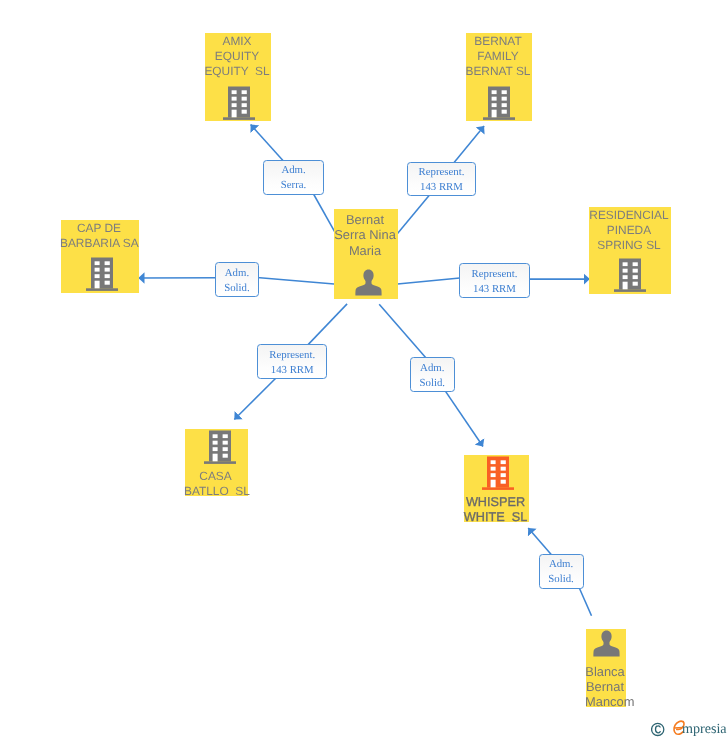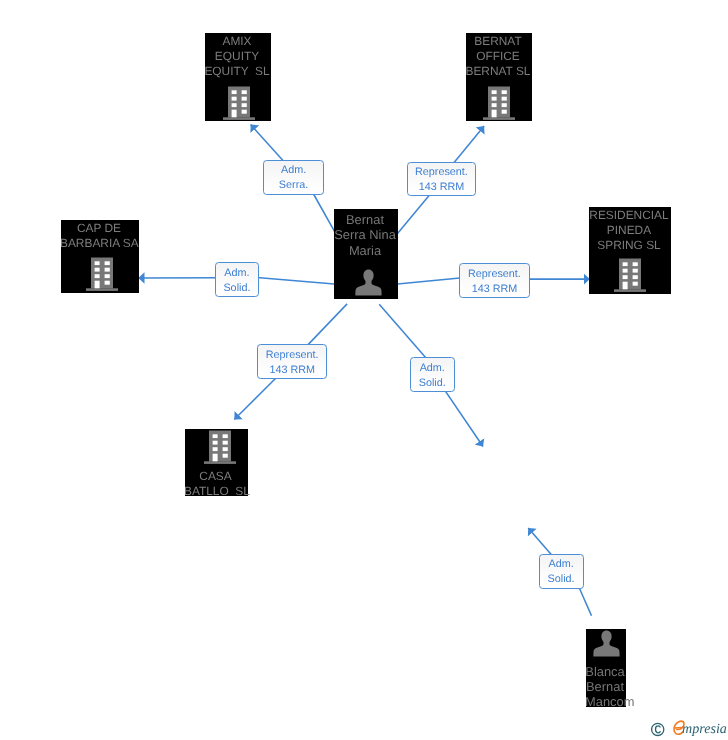--- a/index.html
+++ b/index.html
@@ -1,32 +1,32 @@
 <!DOCTYPE html>
 <html><head>
 <meta charset="utf-8">
 <title>Empresia relationship graph</title>
 <style>
   html,body{margin:0;padding:0;background:#fff;}
   body{width:728px;height:740px;font-family:"Liberation Sans",sans-serif;overflow:hidden;position:relative;
        -webkit-font-smoothing:antialiased;text-rendering:geometricPrecision;}
   #stage{position:absolute;left:0;top:0;width:728px;height:740px;}
   svg#edges{position:absolute;left:0;top:0;width:728px;height:740px;}
-  .node{position:absolute;background:#000000;}
+  .node{position:absolute;background:#fde047;}
   .node .ico{display:block;position:absolute;}
   .nodelabel{position:absolute;text-align:center;font-size:11.9px;line-height:15.2px;color:#7d7d7d;white-space:pre;}
   .nodelabel.person{font-size:12.9px;line-height:15.3px;color:#767676;}
   .nodelabel.hl{font-size:12.7px;color:#6a6a6a;-webkit-text-stroke:0.32px #6a6a6a;}
   .edgebox{position:absolute;border:1.6px solid #4d8fd6;border-radius:3.6px;background:linear-gradient(180deg,#f4f4f4 0%,#fdfdfd 70%,#ffffff 100%);
            text-align:center;font-size:10.8px;line-height:15px;color:#3d7fd1;padding-top:2.4px;box-sizing:border-box;
-           display:flex;flex-direction:column;justify-content:center;align-items:center;}
+           display:flex;flex-direction:column;justify-content:center;align-items:center;font-family:Liberation Serif, serif;}
   .footer{position:absolute;left:651px;top:719px;height:20px;}
   .copy{position:absolute;left:0;top:2px;}
   .brandmark{position:absolute;left:21px;top:0px;}
-  .brand{position:absolute;left:31px;top:2px;font-family:"Liberation Serif",serif;font-style:italic;font-size:14.1px;color:#2d6472;line-height:16px;white-space:nowrap;}
+  .brand{position:absolute;left:31px;top:2px;font-family:"Liberation Serif",serif;font-size:14.1px;color:#2d6472;line-height:16px;white-space:nowrap;}
 </style>
 </head>
 <body>
 
 <div id="stage">
 
   <svg id="edges" viewBox="0 0 728 740">
     <defs>
       <marker id="ah" viewBox="0 0 7 12" markerWidth="7" markerHeight="12" refX="6.3" refY="6" orient="auto" markerUnits="userSpaceOnUse">
         <path d="M0.1,0.25 L6.3,6 L0.1,11.75 Z" fill="#3f86d4"></path>
@@ -80,21 +80,21 @@
             <rect x="18.6" y="4.3" width="5.2" height="3.8"></rect>
             <rect x="8.6" y="10.7" width="5.0" height="3.9"></rect>
             <rect x="18.6" y="10.7" width="5.2" height="3.9"></rect>
             <rect x="8.6" y="17.2" width="5.0" height="3.9"></rect>
             <rect x="18.6" y="17.2" width="5.2" height="3.9"></rect>
             <rect x="8.6" y="23.7" width="5.0" height="7.6"></rect>
             <rect x="18.6" y="23.7" width="5.2" height="4.0"></rect>
           </g>
         </g>
       </svg>
-      <div class="nodelabel" style="left:-1px;top:1px;width:66px"><div>BERNAT</div><div>OFFICE</div><div>BERNAT SL</div></div>
+      <div class="nodelabel" style="left:-1px;top:1px;width:66px"><div>BERNAT</div><div>FAMILY</div><div>BERNAT SL</div></div>
   </div>
 
   <div class="node" style="left:61px;top:220px;width:78px;height:73px">
       <svg class="ico" style="left:25px;top:37px" width="32" height="34" viewBox="0 0 32 34">
         <g fill="#787878">
           <rect x="5.0" y="0.5" width="22.0" height="31.0"></rect>
           <rect x="0" y="31.3" width="32" height="2.6"></rect>
           <g fill="#fff">
             <rect x="8.6" y="4.3" width="5.0" height="3.8"></rect>
             <rect x="18.6" y="4.3" width="5.2" height="3.8"></rect>
@@ -143,20 +143,39 @@
             <rect x="8.6" y="17.2" width="5.0" height="3.9"></rect>
             <rect x="18.6" y="17.2" width="5.2" height="3.9"></rect>
             <rect x="8.6" y="23.7" width="5.0" height="7.6"></rect>
             <rect x="18.6" y="23.7" width="5.2" height="4.0"></rect>
           </g>
         </g>
       </svg>
       <div class="nodelabel" style="left:-1px;top:40px;width:63px"><div>CASA</div><div>BATLLO  SL</div></div>
   </div>
 
+  <div class="node" style="left:464px;top:455px;width:65px;height:67px">
+      <svg class="ico" style="left:18px;top:1px" width="32" height="34" viewBox="0 0 32 34">
+        <g fill="#F96024">
+          <rect x="5.0" y="0.5" width="22.0" height="31.0"></rect>
+          <rect x="0" y="31.3" width="32" height="2.6"></rect>
+          <g fill="#fff">
+            <rect x="8.6" y="4.3" width="5.0" height="3.8"></rect>
+            <rect x="18.6" y="4.3" width="5.2" height="3.8"></rect>
+            <rect x="8.6" y="10.7" width="5.0" height="3.9"></rect>
+            <rect x="18.6" y="10.7" width="5.2" height="3.9"></rect>
+            <rect x="8.6" y="17.2" width="5.0" height="3.9"></rect>
+            <rect x="18.6" y="17.2" width="5.2" height="3.9"></rect>
+            <rect x="8.6" y="23.7" width="5.0" height="7.6"></rect>
+            <rect x="18.6" y="23.7" width="5.2" height="4.0"></rect>
+          </g>
+        </g>
+      </svg>
+      <div class="nodelabel hl" style="left:-1px;top:40px;width:65px"><div>WHISPER</div><div>WHITE  SL</div></div>
+  </div>
 
   <div class="node" style="left:334px;top:209px;width:64px;height:90px">
       <svg class="ico" style="left:21px;top:60px" width="27" height="27" viewBox="0 0 27 27">
         <path fill="#787878" d="M13.5,0.6 C10.3,0.6 8.4,3.1 8.4,6.4 C8.4,9.6 10.3,12.7 13.5,12.7 C16.7,12.7 18.6,9.6 18.6,6.4 C18.6,3.1 16.7,0.6 13.5,0.6 Z"></path>
         <path fill="#787878" d="M10.5,9.8 L16.5,9.8 L16.5,14.3 C16.5,15.6 18.4,16.1 20.4,16.7 C23.6,17.6 25.8,18.6 26.3,20.6 C26.6,22.0 26.6,24.5 26.6,26.6 L0.4,26.6 C0.4,24.5 0.4,22.0 0.7,20.6 C1.2,18.6 3.4,17.6 6.6,16.7 C8.6,16.1 10.5,15.6 10.5,14.3 Z"></path>
       </svg>
       <div class="nodelabel person" style="left:-1px;top:3px;width:64px"><div>Bernat</div><div>Serra Nina</div><div>Maria</div></div>
   </div>
 
   <div class="node" style="left:586px;top:629px;width:40px;height:78px">

